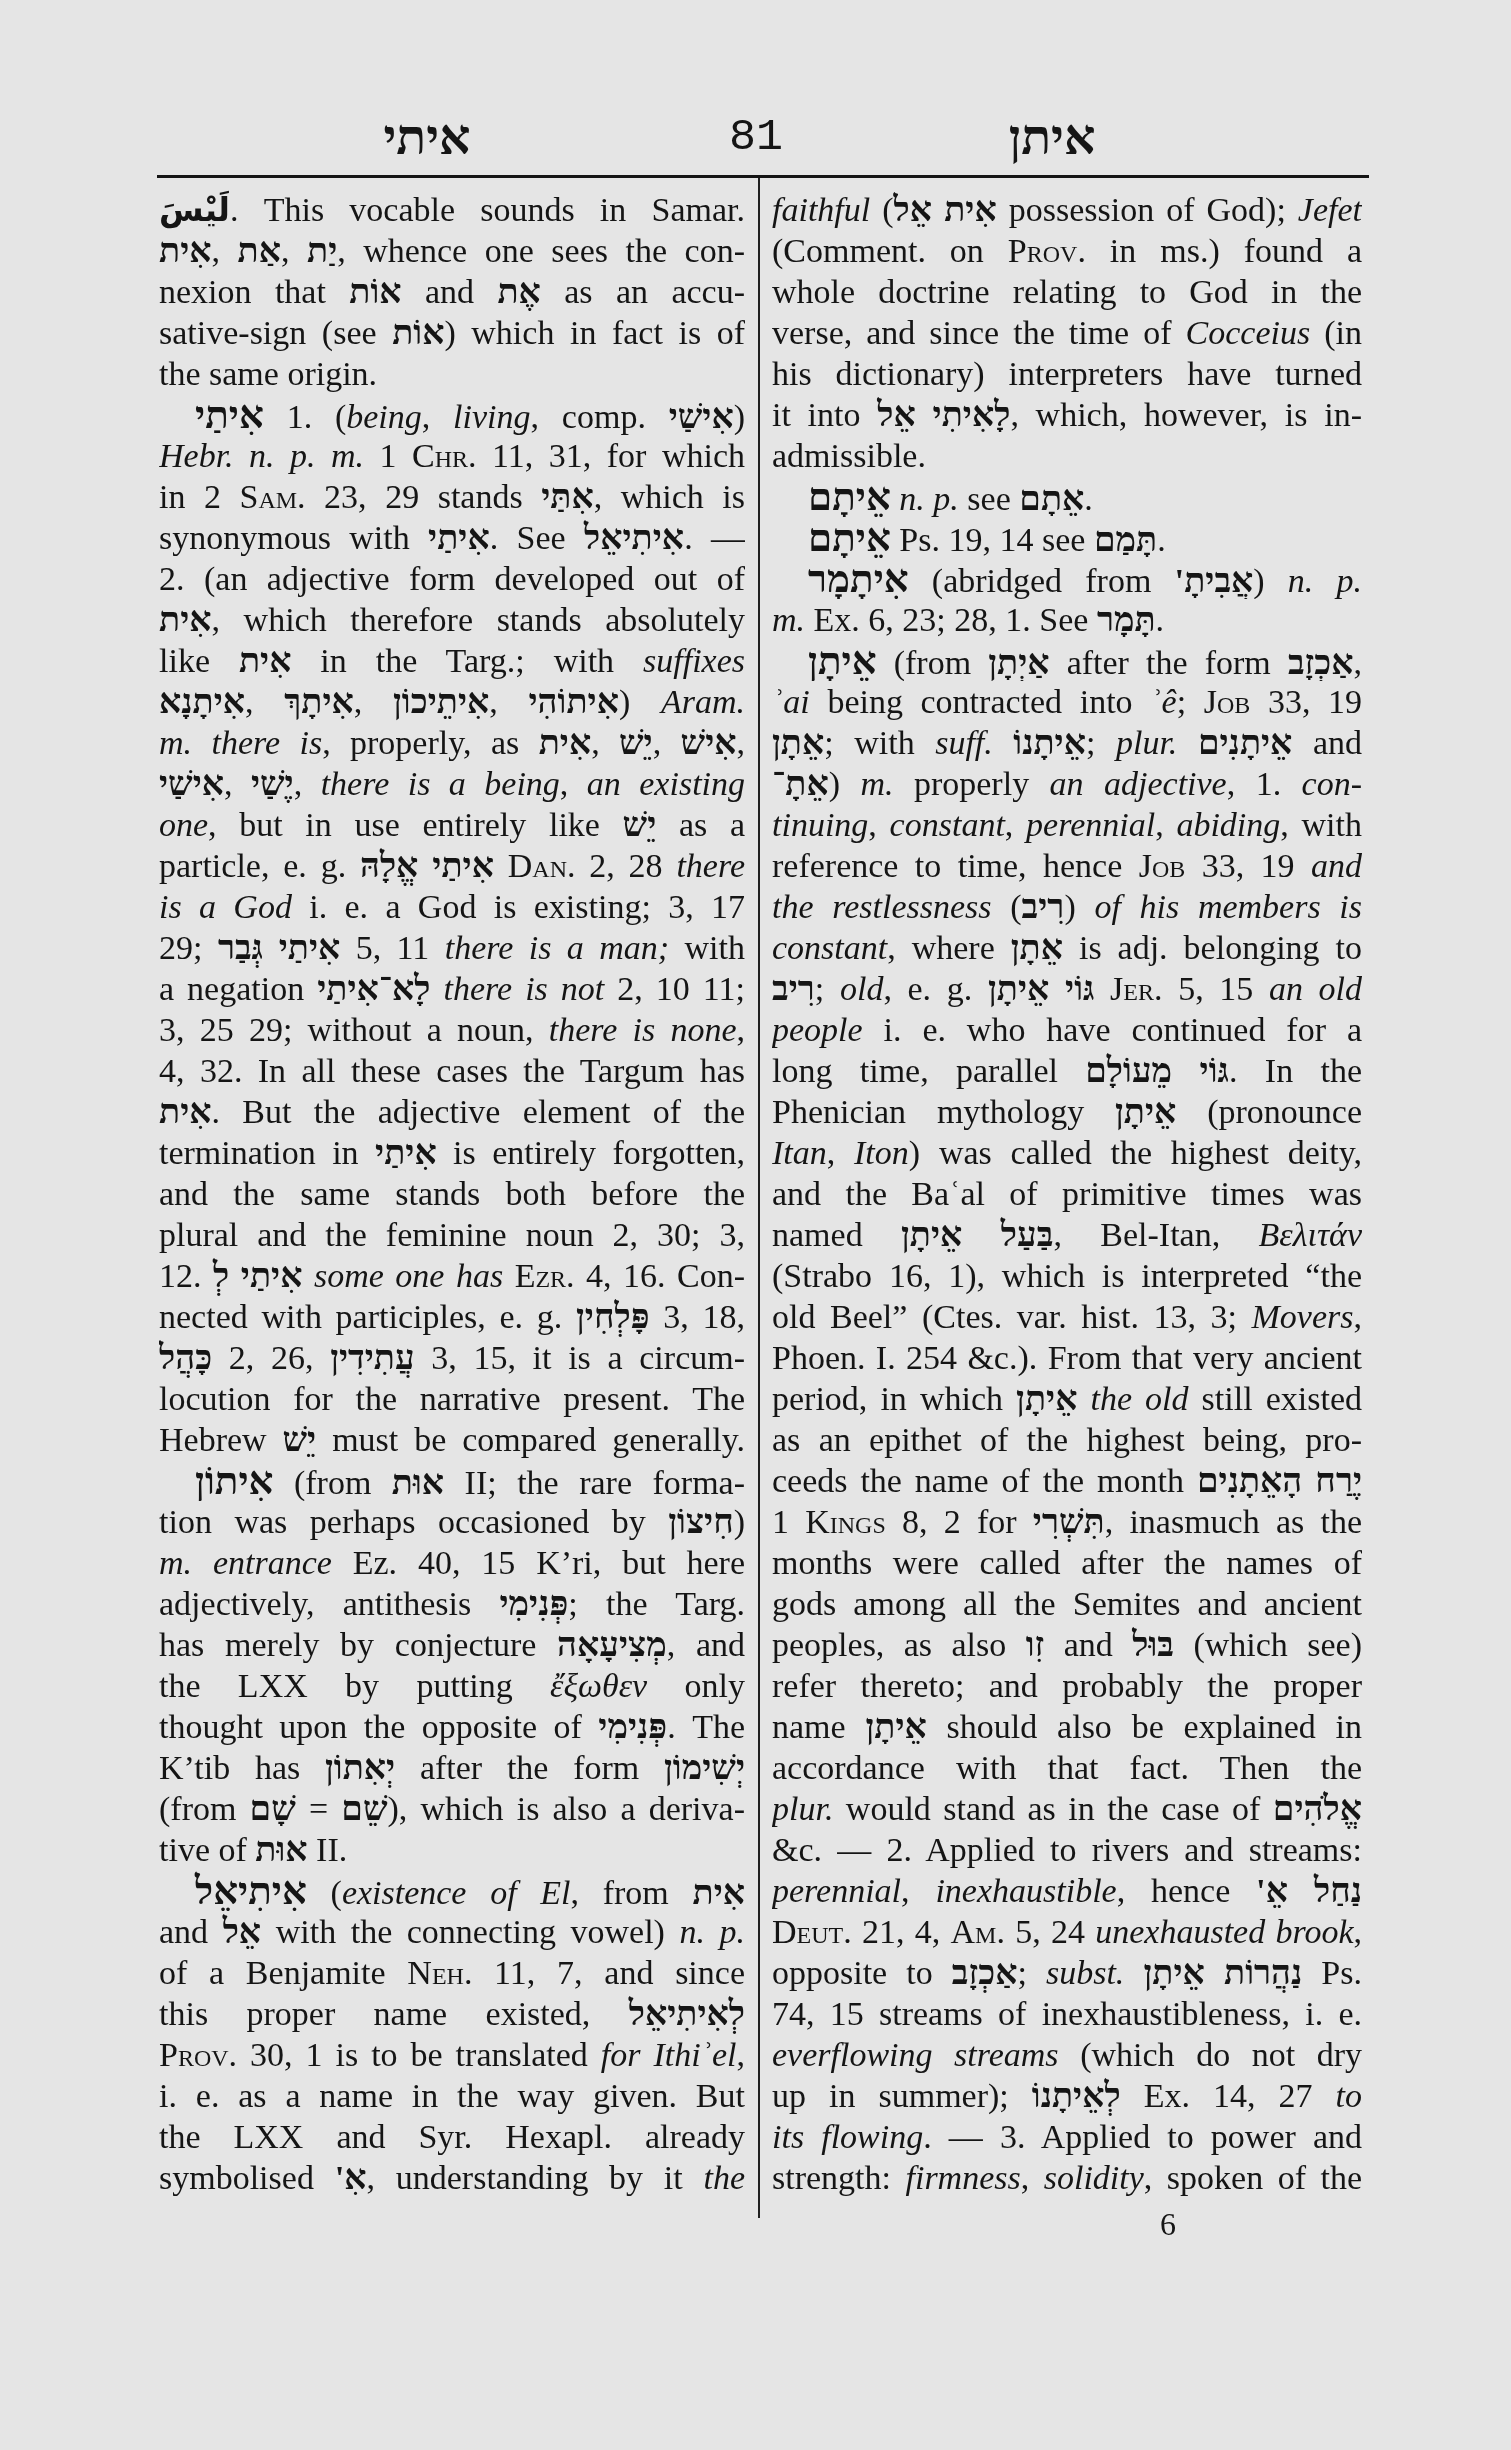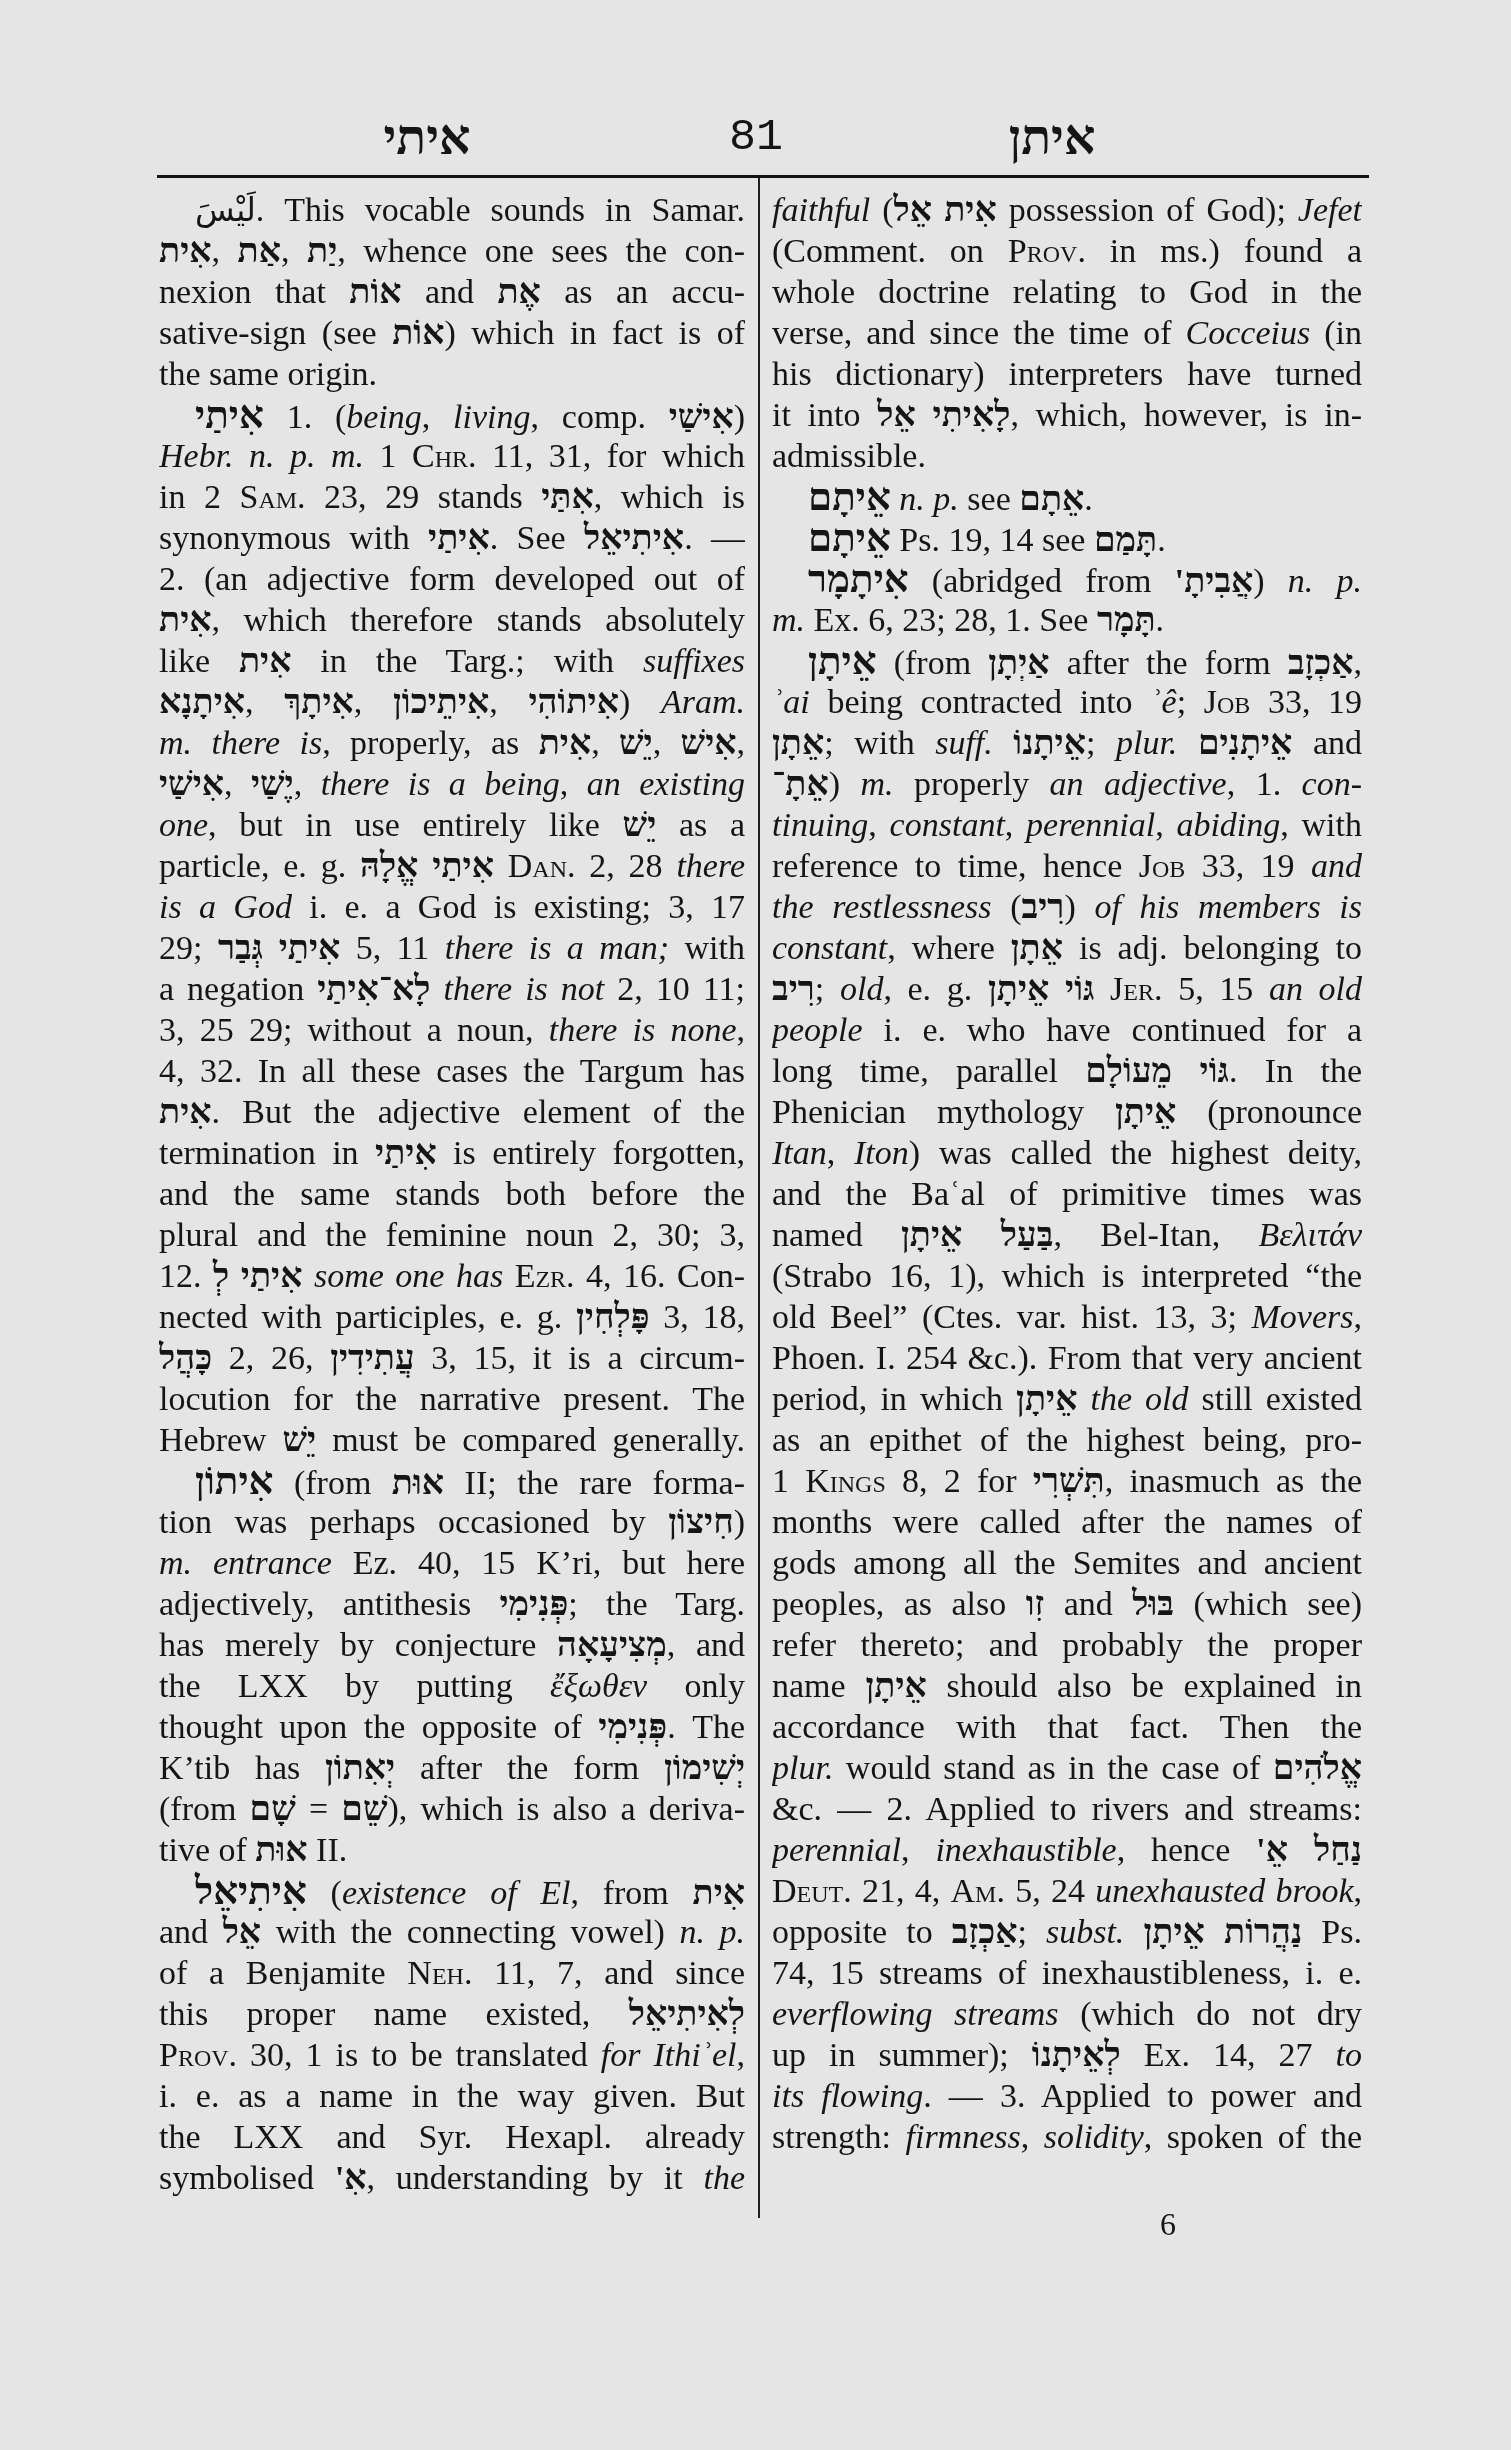--- a/index.html
+++ b/index.html
@@ -73,24 +73,23 @@
     unicode-bidi: isolate;
   }
   .seg-hw {
     font-family: "Liberation Serif", "DejaVu Sans", serif;
     font-weight: bold;
     font-size: 1.14em;
     unicode-bidi: isolate;
   }
   .seg-a {
     font-family: "DejaVu Sans", sans-serif;
-    font-weight: normal;
+    font-weight: bold;
     font-size: 0.95em;
     unicode-bidi: isolate;
-    margin-left: 36px;
   }
   .signature {
     position: absolute;
     top: 2202px;
     left: 1160px;
     font-size: 32px;
     line-height: 45px;
   }
 </style>
 </head>
@@ -181,20 +180,21 @@
       <div class="line"><span class="seg-r">long time, parallel </span><span class="seg-h" dir="rtl">גּוֹי מֵעוֹלָם</span><span class="seg-r">. In the</span></div>
       <div class="line"><span class="seg-r">Phenician mythology </span><span class="seg-h" dir="rtl">אֵיתָן</span><span class="seg-r"> (pronounce</span></div>
       <div class="line"><span class="seg-i">Itan</span><span class="seg-r">, </span><span class="seg-i">Iton</span><span class="seg-r">) was called the highest deity,</span></div>
       <div class="line"><span class="seg-r">and the Baʿal of primitive times was</span></div>
       <div class="line"><span class="seg-r">named </span><span class="seg-h" dir="rtl">בַּעַל אֵיתָן</span><span class="seg-r">, Bel-Itan, </span><span class="seg-g">Βελιτάν</span></div>
       <div class="line"><span class="seg-r">(Strabo 16, 1), which is interpreted “the</span></div>
       <div class="line"><span class="seg-r">old Beel” (Ctes. var. hist. 13, 3; </span><span class="seg-i">Movers</span><span class="seg-r">,</span></div>
       <div class="line"><span class="seg-r">Phoen. I. 254 &amp;c.). From that very ancient</span></div>
       <div class="line"><span class="seg-r">period, in which </span><span class="seg-h" dir="rtl">אֵיתָן</span><span class="seg-r"> </span><span class="seg-i">the old</span><span class="seg-r"> still existed</span></div>
       <div class="line"><span class="seg-r">as an epithet of the highest being, pro-</span></div>
+      <div class="line"><span class="seg-r">ceeds the name of the month </span><span class="seg-h" dir="rtl">יֶרַח הָאֵתָנִים</span></div>
       <div class="line"><span class="seg-r">1 </span><span class="seg-sc">Kings</span><span class="seg-r"> 8, 2 for </span><span class="seg-h" dir="rtl">תִּשְׁרִי</span><span class="seg-r">, inasmuch as the</span></div>
       <div class="line"><span class="seg-r">months were called after the names of</span></div>
       <div class="line"><span class="seg-r">gods among all the Semites and ancient</span></div>
       <div class="line"><span class="seg-r">peoples, as also </span><span class="seg-h" dir="rtl">זִו</span><span class="seg-r"> and </span><span class="seg-h" dir="rtl">בּוּל</span><span class="seg-r"> (which see)</span></div>
       <div class="line"><span class="seg-r">refer thereto; and probably the proper</span></div>
       <div class="line"><span class="seg-r">name </span><span class="seg-h" dir="rtl">אֵיתָן</span><span class="seg-r"> should also be explained in</span></div>
       <div class="line"><span class="seg-r">accordance with that fact. Then the</span></div>
       <div class="line"><span class="seg-i">plur.</span><span class="seg-r"> would stand as in the case of </span><span class="seg-h" dir="rtl">אֱלֹהִים</span></div>
       <div class="line"><span class="seg-r">&amp;c. — 2. Applied to rivers and streams:</span></div>
       <div class="line"><span class="seg-i">perennial</span><span class="seg-r">, </span><span class="seg-i">inexhaustible</span><span class="seg-r">, hence </span><span class="seg-h" dir="rtl">נַחַל אֵ'</span></div>

